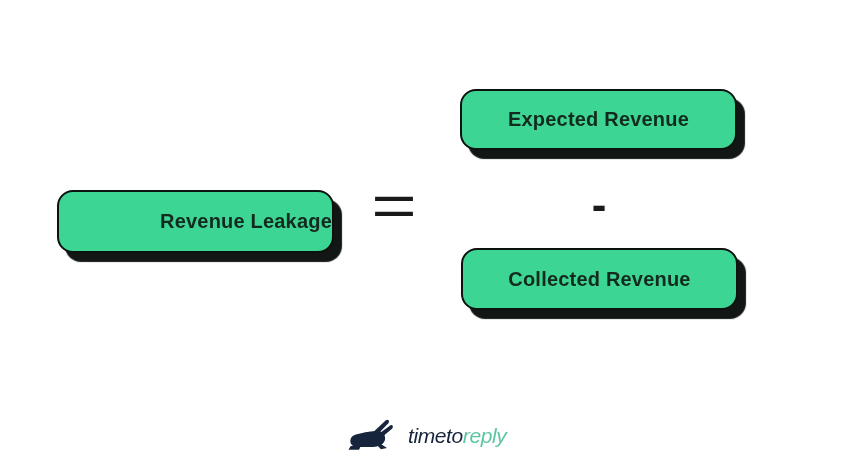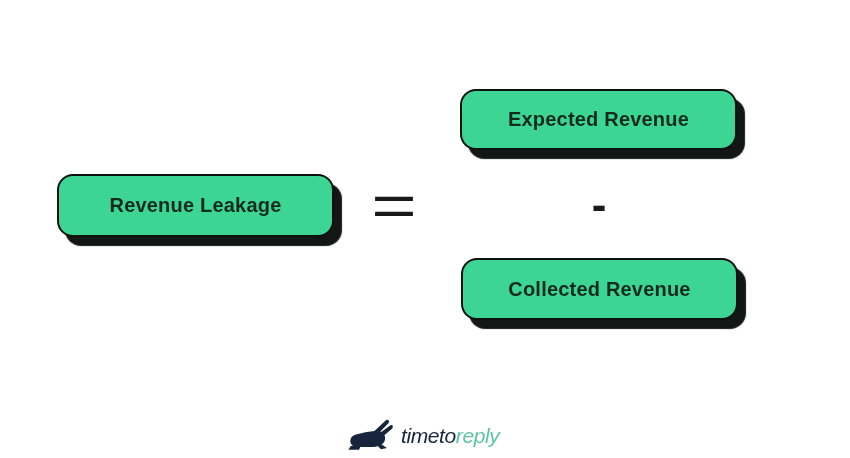--- a/index.html
+++ b/index.html
@@ -36,23 +36,23 @@
     justify-content:center;
     box-sizing:border-box;
   }
   .box-label{
     font-size:20px;
     font-weight:700;
     color:var(--box-text);
     letter-spacing:0.2px;
     white-space:nowrap;
   }
-  .box-left  {left:57px;  top:174px; width:277px; height:63px;}
+  .box-left  {left:57px;  top:190px; width:277px; height:63px;justify-content:flex-end;}
   .box-top   {left:460px; top:89px;  width:277px; height:61px;}
-  .box-bottom{left:461px; top:258px; width:277px; height:62px;justify-content:center;}
+  .box-bottom{left:461px; top:248px; width:277px; height:62px;justify-content:center;}
   .operator{
     position:absolute;
     display:flex;
     align-items:center;
     justify-content:center;
     color:var(--operator);
     line-height:1;
   }
   .equals{
     left:366px; top:174px; width:56px; height:63px;
@@ -61,21 +61,21 @@
   }
   .minus{
     left:578px; top:178px; width:42px; height:54px;
     font-size:44px; font-weight:700;
   }
   .brand{
     position:absolute;
     left:347px; top:419px;
     display:flex;
     align-items:center;
-    gap:8px;
+    gap:15px;
   }
   .rabbit{display:block;}
   .brand-text{
     font-size:21px;
     font-style:italic;
     font-weight:500;
     letter-spacing:-0.4px;
     white-space:nowrap;
   }
   .brand-dark{color:var(--logo-dark);}

